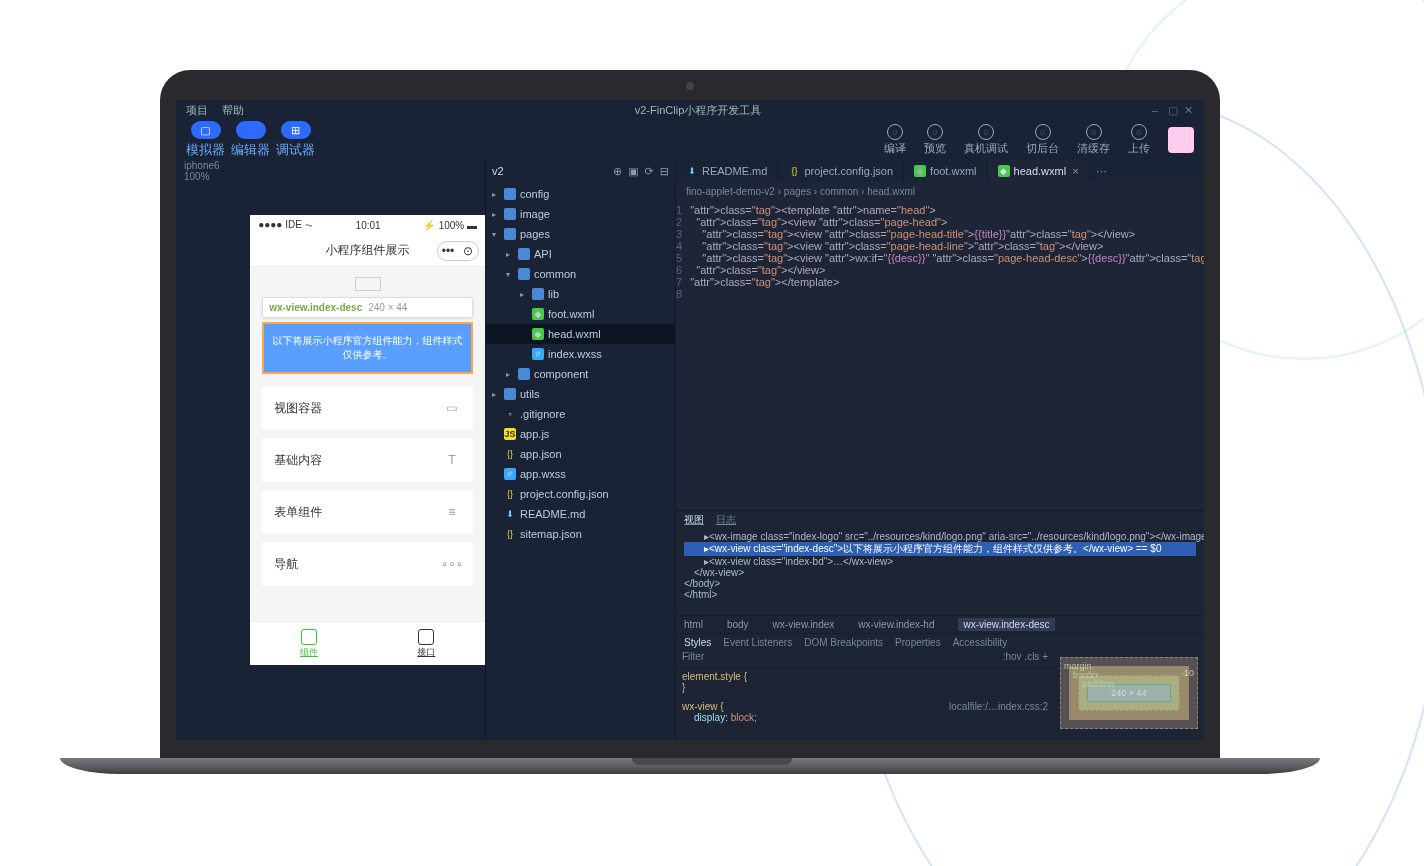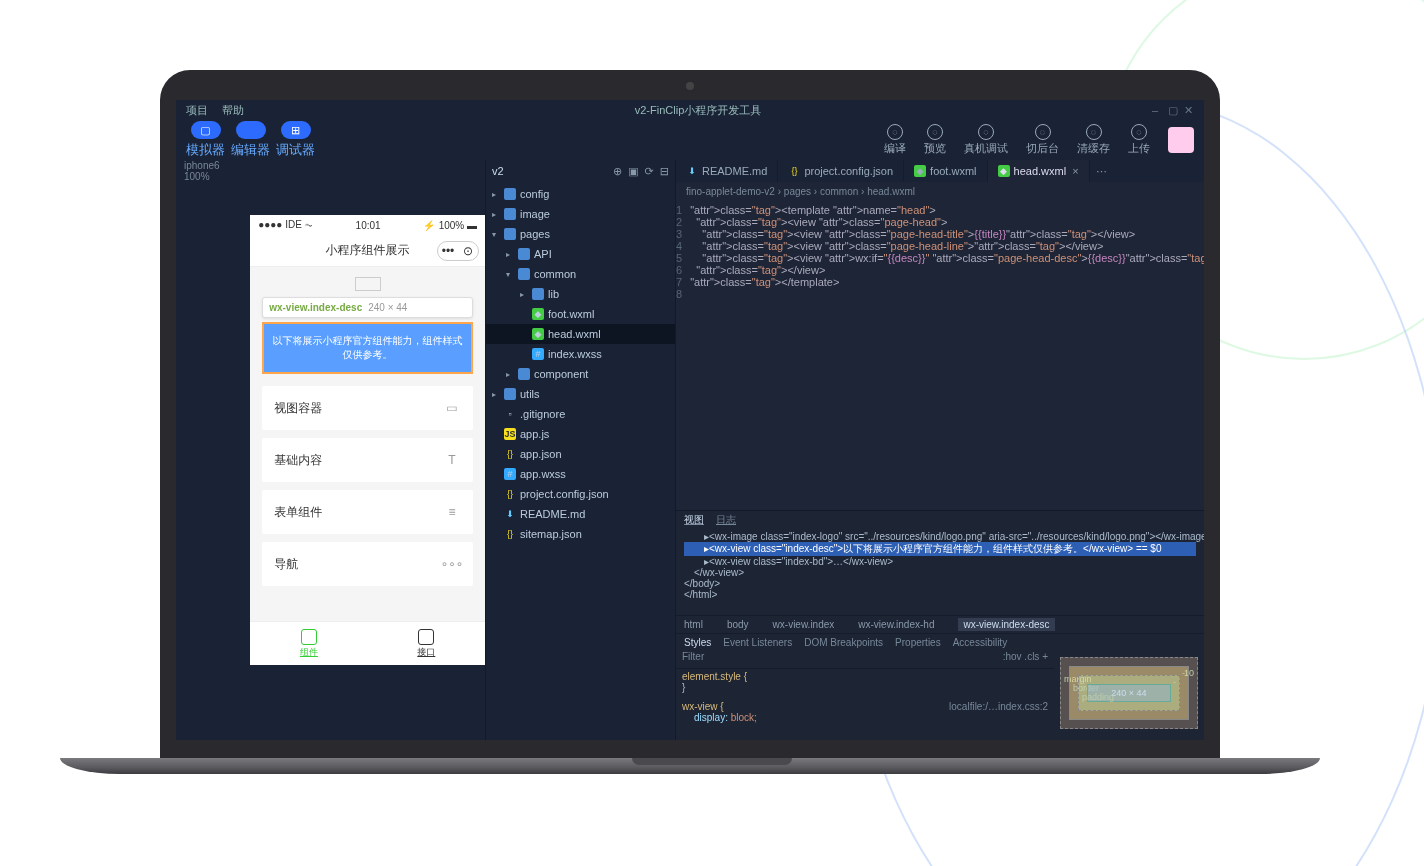--- a/index.html
+++ b/index.html
@@ -101,21 +101,21 @@
 .styles-row { flex: 1; display: flex; min-height: 0; }
 .styles-pane { flex: 1; overflow: hidden; font-family: Consolas, monospace; color: #abc; }
 .filter-row { height: 18px; display: flex; justify-content: space-between; padding: 0 6px; color: #789; border-bottom: 1px solid #151d2c; }
 .rule { padding: 2px 6px; }
 .rule .sel { color: #d7ba7d; }
 .rule .prop { color: #9cdcfe; padding-left: 12px; }
 .rule .val { color: #ce9178; }
 .rule .src { float: right; color: #789; }
 .boxmodel { width: 150px; padding: 6px; }
 .bm { border: 1px dashed #888; padding: 8px; font-size: 9px; position: relative; background: #2a2118; }
-.bm .lbl { position: absolute; top: 16px; left: 3px; color: #bca; }
+.bm .lbl { position: absolute; top: 3px; left: 3px; color: #bca; }
 .bm .v { position: absolute; color: #bca; }
 .bm-margin { background: #f9cc9d44; }
 .bm-border { background: #ffe08a66; border-style: solid; }
 .bm-padding { background: #c5e1a566; }
 .bm-content { background: #8cb6e666; border: 1px solid #6a9; text-align: center; padding: 3px 6px; color: #cde; }
 </style>
 </head>
 <body>
 
 <div class="curve1"></div>

